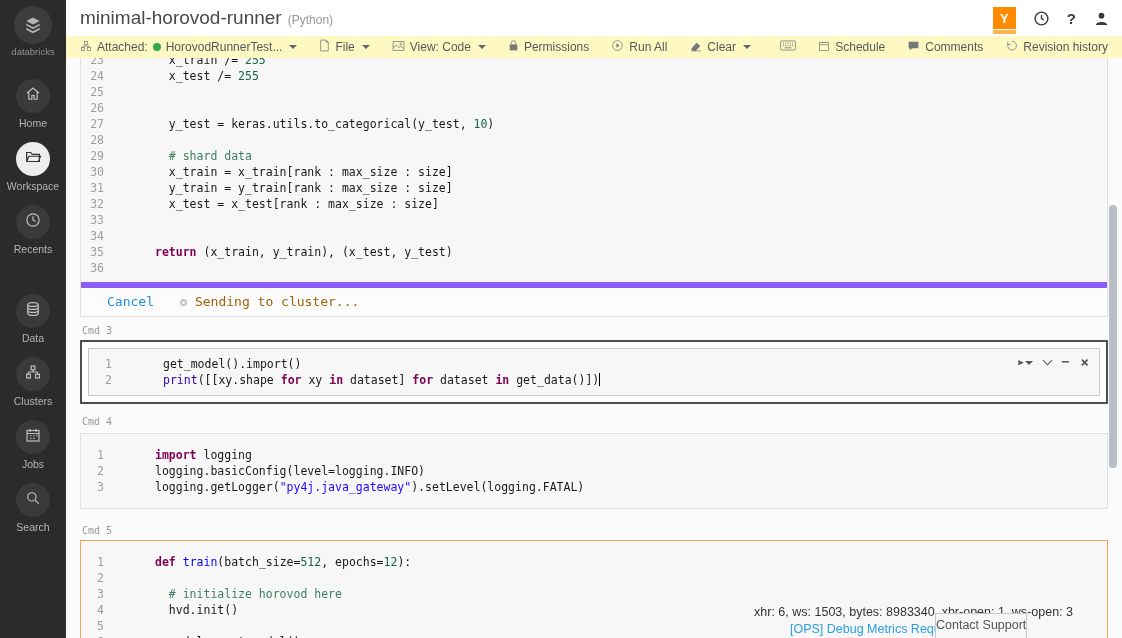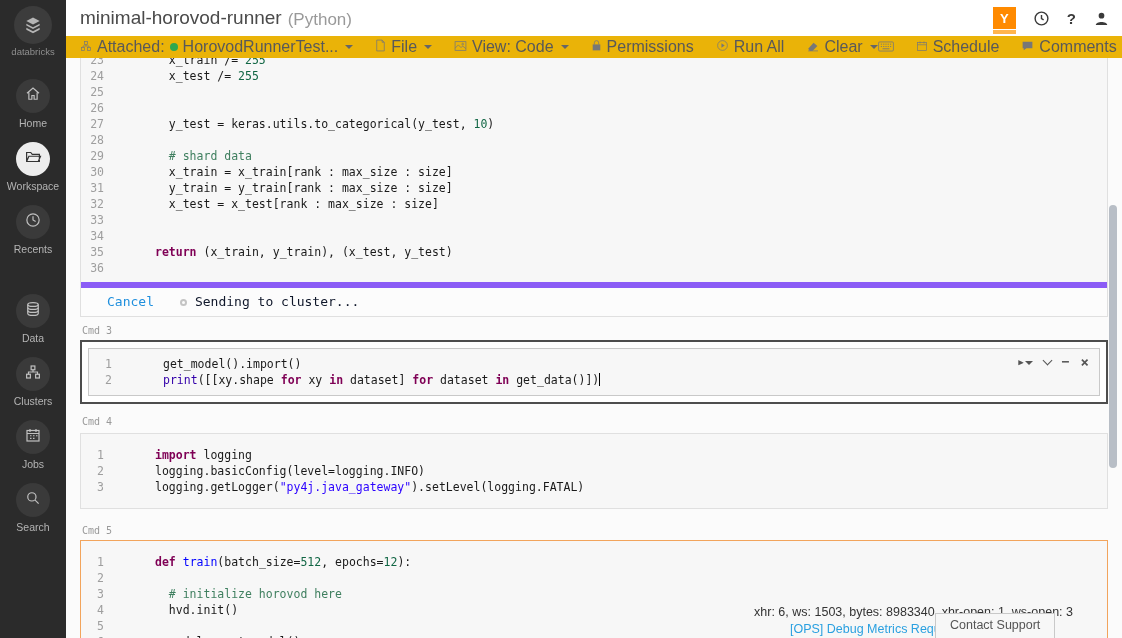--- a/index.html
+++ b/index.html
@@ -21,30 +21,30 @@
   .sb-item.active .sb-circle { background:#ededed; }
   .sb-circle svg { stroke:#c0c0c0; fill:none; stroke-width:1.6; }
   .sb-item.active .sb-circle svg { stroke:#333; }
   .sb-label { font-size:10.5px; color:#b4b4b4; margin-top:4px; }
 
   
   .main { position:absolute; left:66px; top:0; width:1056px; height:638px; background:#fff; }
 
   .header { height:36px; display:flex; align-items:center; padding-left:14px; position:relative; background:#fff; }
   .nb-title { font-size:19px; color:#4a4a4a; }
-  .nb-lang { font-size:17px; color:#999; margin-left:6px; padding-top:4px; }
+  .nb-lang { font-size:12px; color:#999; margin-left:6px; padding-top:4px; }
   .hdr-icons { position:absolute; right:12px; top:7px; display:flex; align-items:center; gap:17px; }
   .y-badge { width:23px; height:22px; background:#ff8a00; color:#fff; font-weight:bold;
     font-size:13px; display:flex; align-items:center; justify-content:center; position:relative; cursor:pointer; }
   .y-badge::after { content:""; position:absolute; left:0; right:0; bottom:-5px; height:4px; background:#ffb54d; }
   .hdr-ic { color:#3a3a3a; cursor:pointer; display:flex; align-items:center; }
   .hdr-q { font-size:15px; font-weight:bold; color:#3a3a3a; cursor:pointer; }
 
-  .toolbar { height:22px; display:flex; align-items:center; padding:0 14px; background:#eab308;
-    font-size:16px; color:#595959; position:relative; z-index:20; }
+  .toolbar { height:22px; display:flex; align-items:center; padding:0 14px; background:#fef9c3;
+    font-size:12px; color:#595959; position:relative; z-index:20; }
   .tb-item { display:flex; align-items:center; gap:5px; cursor:pointer; white-space:nowrap; }
   .tb-item + .tb-item { margin-left:22px; }
   .tb-item svg { stroke:#777; fill:none; stroke-width:1.4; }
   .caret { display:inline-block; width:0; height:0; border-left:4px solid transparent;
     border-right:4px solid transparent; border-top:4px solid #666; margin-left:2px; }
   .green-dot { width:8px; height:8px; border-radius:50%; background:#2fa84f; display:inline-block; }
   .tb-right { margin-left:auto; display:flex; align-items:center; }
 
   
   .notebook { position:absolute; top:58px; left:0; right:0; bottom:0; overflow:hidden;
@@ -62,21 +62,21 @@
   .tk-s { color:#2a00ff; }
   .tk-b { color:#3300aa; }
   .tk-d { color:#0000ff; }
   .cursor-bar { display:inline-block; width:1px; height:13px; background:#000; vertical-align:-2px; }
 
   .cell-1 { margin-top:-12px; padding-top:6px; border-top:none; }
   .cell-footer { margin-top:6px; border-top:6px solid #8b5cf6; background:#fcfcfc; height:34px;
     display:flex; align-items:center; padding-left:26px; font-size:13px; }
   .cancel-link { color:#1f8fdd; cursor:pointer; margin-right:26px; }
   .spinner-dot { width:7px; height:7px; border:2px solid #c4c4c4; border-radius:50%; margin-right:8px; }
-  .sending-text { color:#0f172a; }
+  .sending-text { color:#a16207; }
 
   .cmd3-outer { margin-top:4px; border:2px solid #4d4d4d; background:#fff; padding:6px; width:1028px; }
   .cmd3-inner { border:1px solid #c9c9c9; background:#f7f7f7; padding:7px 0; position:relative; }
   .cell-tools { position:absolute; top:5px; right:10px; display:flex; align-items:center; gap:11px; color:#555; }
   .ct-run { font-size:9px; color:#555; cursor:pointer; }
   .ct-run .caret { border-top-color:#555; margin-left:1px; }
   .chev { display:inline-block; width:7px; height:7px; border-right:1.8px solid #555;
     border-bottom:1.8px solid #555; transform:rotate(45deg); margin-top:-4px; cursor:pointer; }
   .ct-min { font-size:13px; font-weight:bold; cursor:pointer; }
   .ct-close { font-size:14px; font-weight:bold; cursor:pointer; }
@@ -92,21 +92,21 @@
   
   .scrollbar-track { position:absolute; right:0; top:0; width:14px; height:638px; background:transparent; }
   .scrollbar-thumb { position:absolute; right:5px; top:205px; width:8px; height:263px;
     background:#b8bec6; border-radius:5px; cursor:pointer; }
 
   
   .status-metrics { position:absolute; right:49px; bottom:19px; font-size:12.5px; color:#333; z-index:25; }
   .ops-link { position:absolute; left:724px; bottom:2px; font-size:12.5px; color:#2aa0e0;
     z-index:24; cursor:pointer; white-space:nowrap; }
   .contact-box { position:absolute; left:869px; bottom:0; background:#f7f7f7; border:1px solid #c9c9c9;
-    border-bottom:none; color:#555; font-size:12.5px; padding:4px 14px 6px; z-index:26; cursor:pointer; white-space:nowrap; }
+    border-bottom:none; color:#555; font-size:12.5px; padding:4px 0 6px; z-index:26; cursor:pointer; white-space:nowrap; }
 </style>
 </head>
 <body>
 
 <div class="sidebar">
   <div class="sb-logo">
     <div class="sb-logo-circle">
       <svg width="20" height="20" viewBox="0 0 24 24">
           <g fill="#b5b5b5">
         <path d="M12 3 L20 7.2 L12 11.4 L4 7.2 Z"></path>

